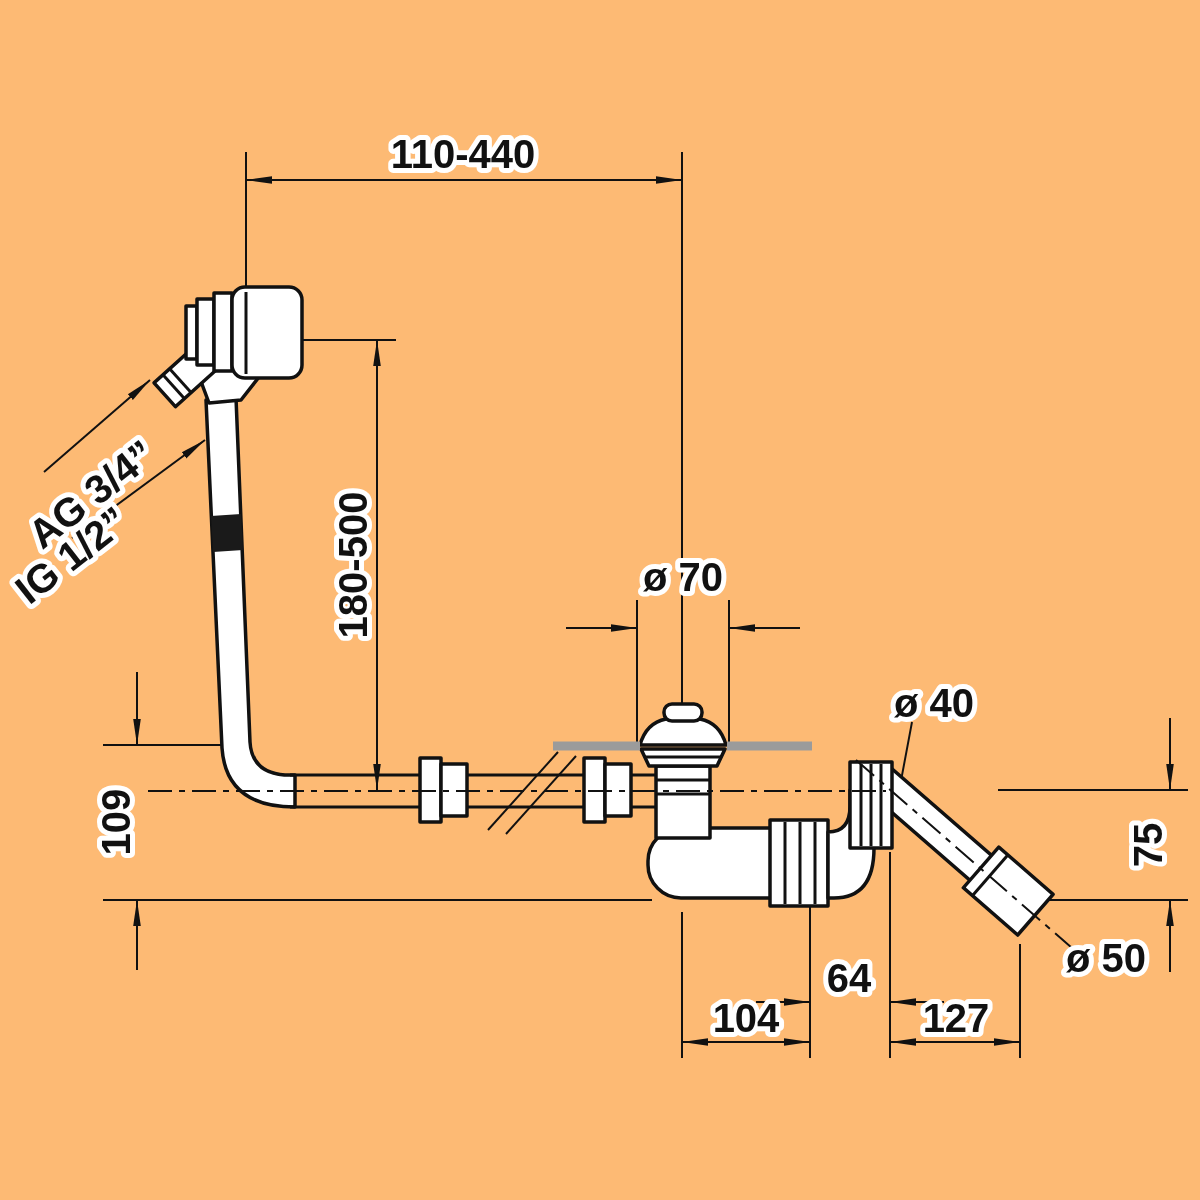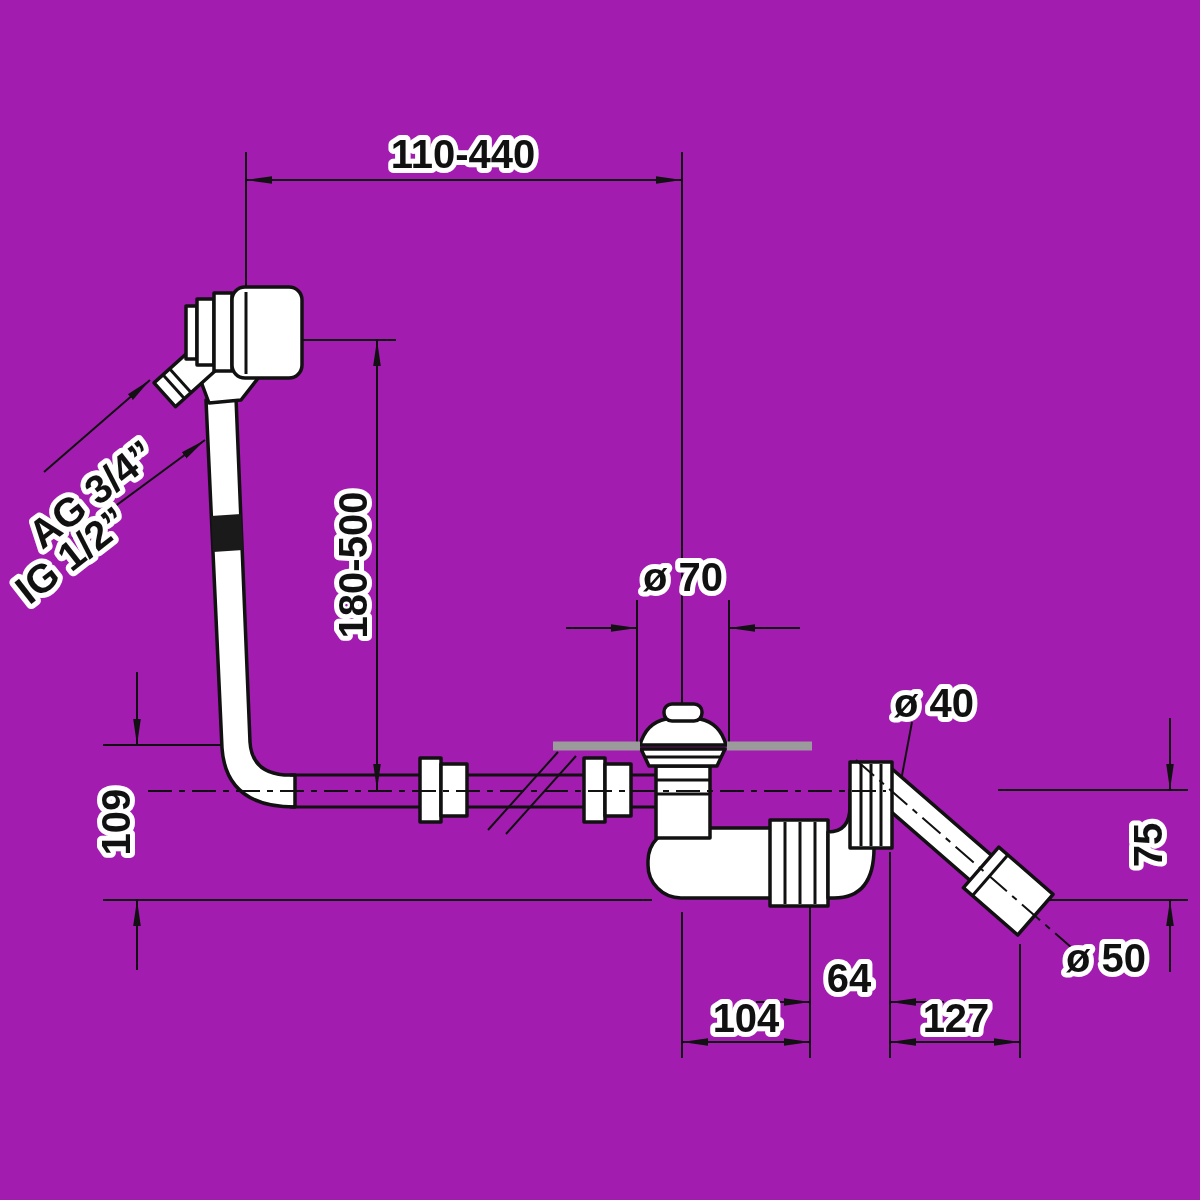--- a/index.html
+++ b/index.html
@@ -1,16 +1,16 @@
 <!DOCTYPE html>
 <html><head>
 <meta charset="utf-8">
 <style>
   html,body{margin:0;padding:0;background:#ffffff;}
-  .frame{width:1200px;height:1200px;position:relative;background:#a21caf;overflow:hidden;}
+  .frame{width:1200px;height:1200px;position:relative;background:#fdba74;overflow:hidden;}
   svg{display:block;}
   .dim{stroke:#111111;stroke-width:2;fill:none;}
   .part{stroke:#111111;stroke-width:3.5;fill:#ffffff;stroke-linejoin:round;}
   .pline{stroke:#111111;stroke-width:3;fill:none;}
   .tub{stroke:#9b9b9b;stroke-width:9;fill:none;}
   .cl{stroke:#111111;stroke-width:2;fill:none;stroke-dasharray:24 7 6 7;}
   .band{fill:#1a1a1a;stroke:none;}
   text.dim-text{font-family:"Liberation Sans",sans-serif;font-weight:bold;font-size:40px;
     fill:#111111;text-anchor:middle;paint-order:stroke;stroke:#ffffff;stroke-width:10;stroke-linejoin:round;}
 </style>

